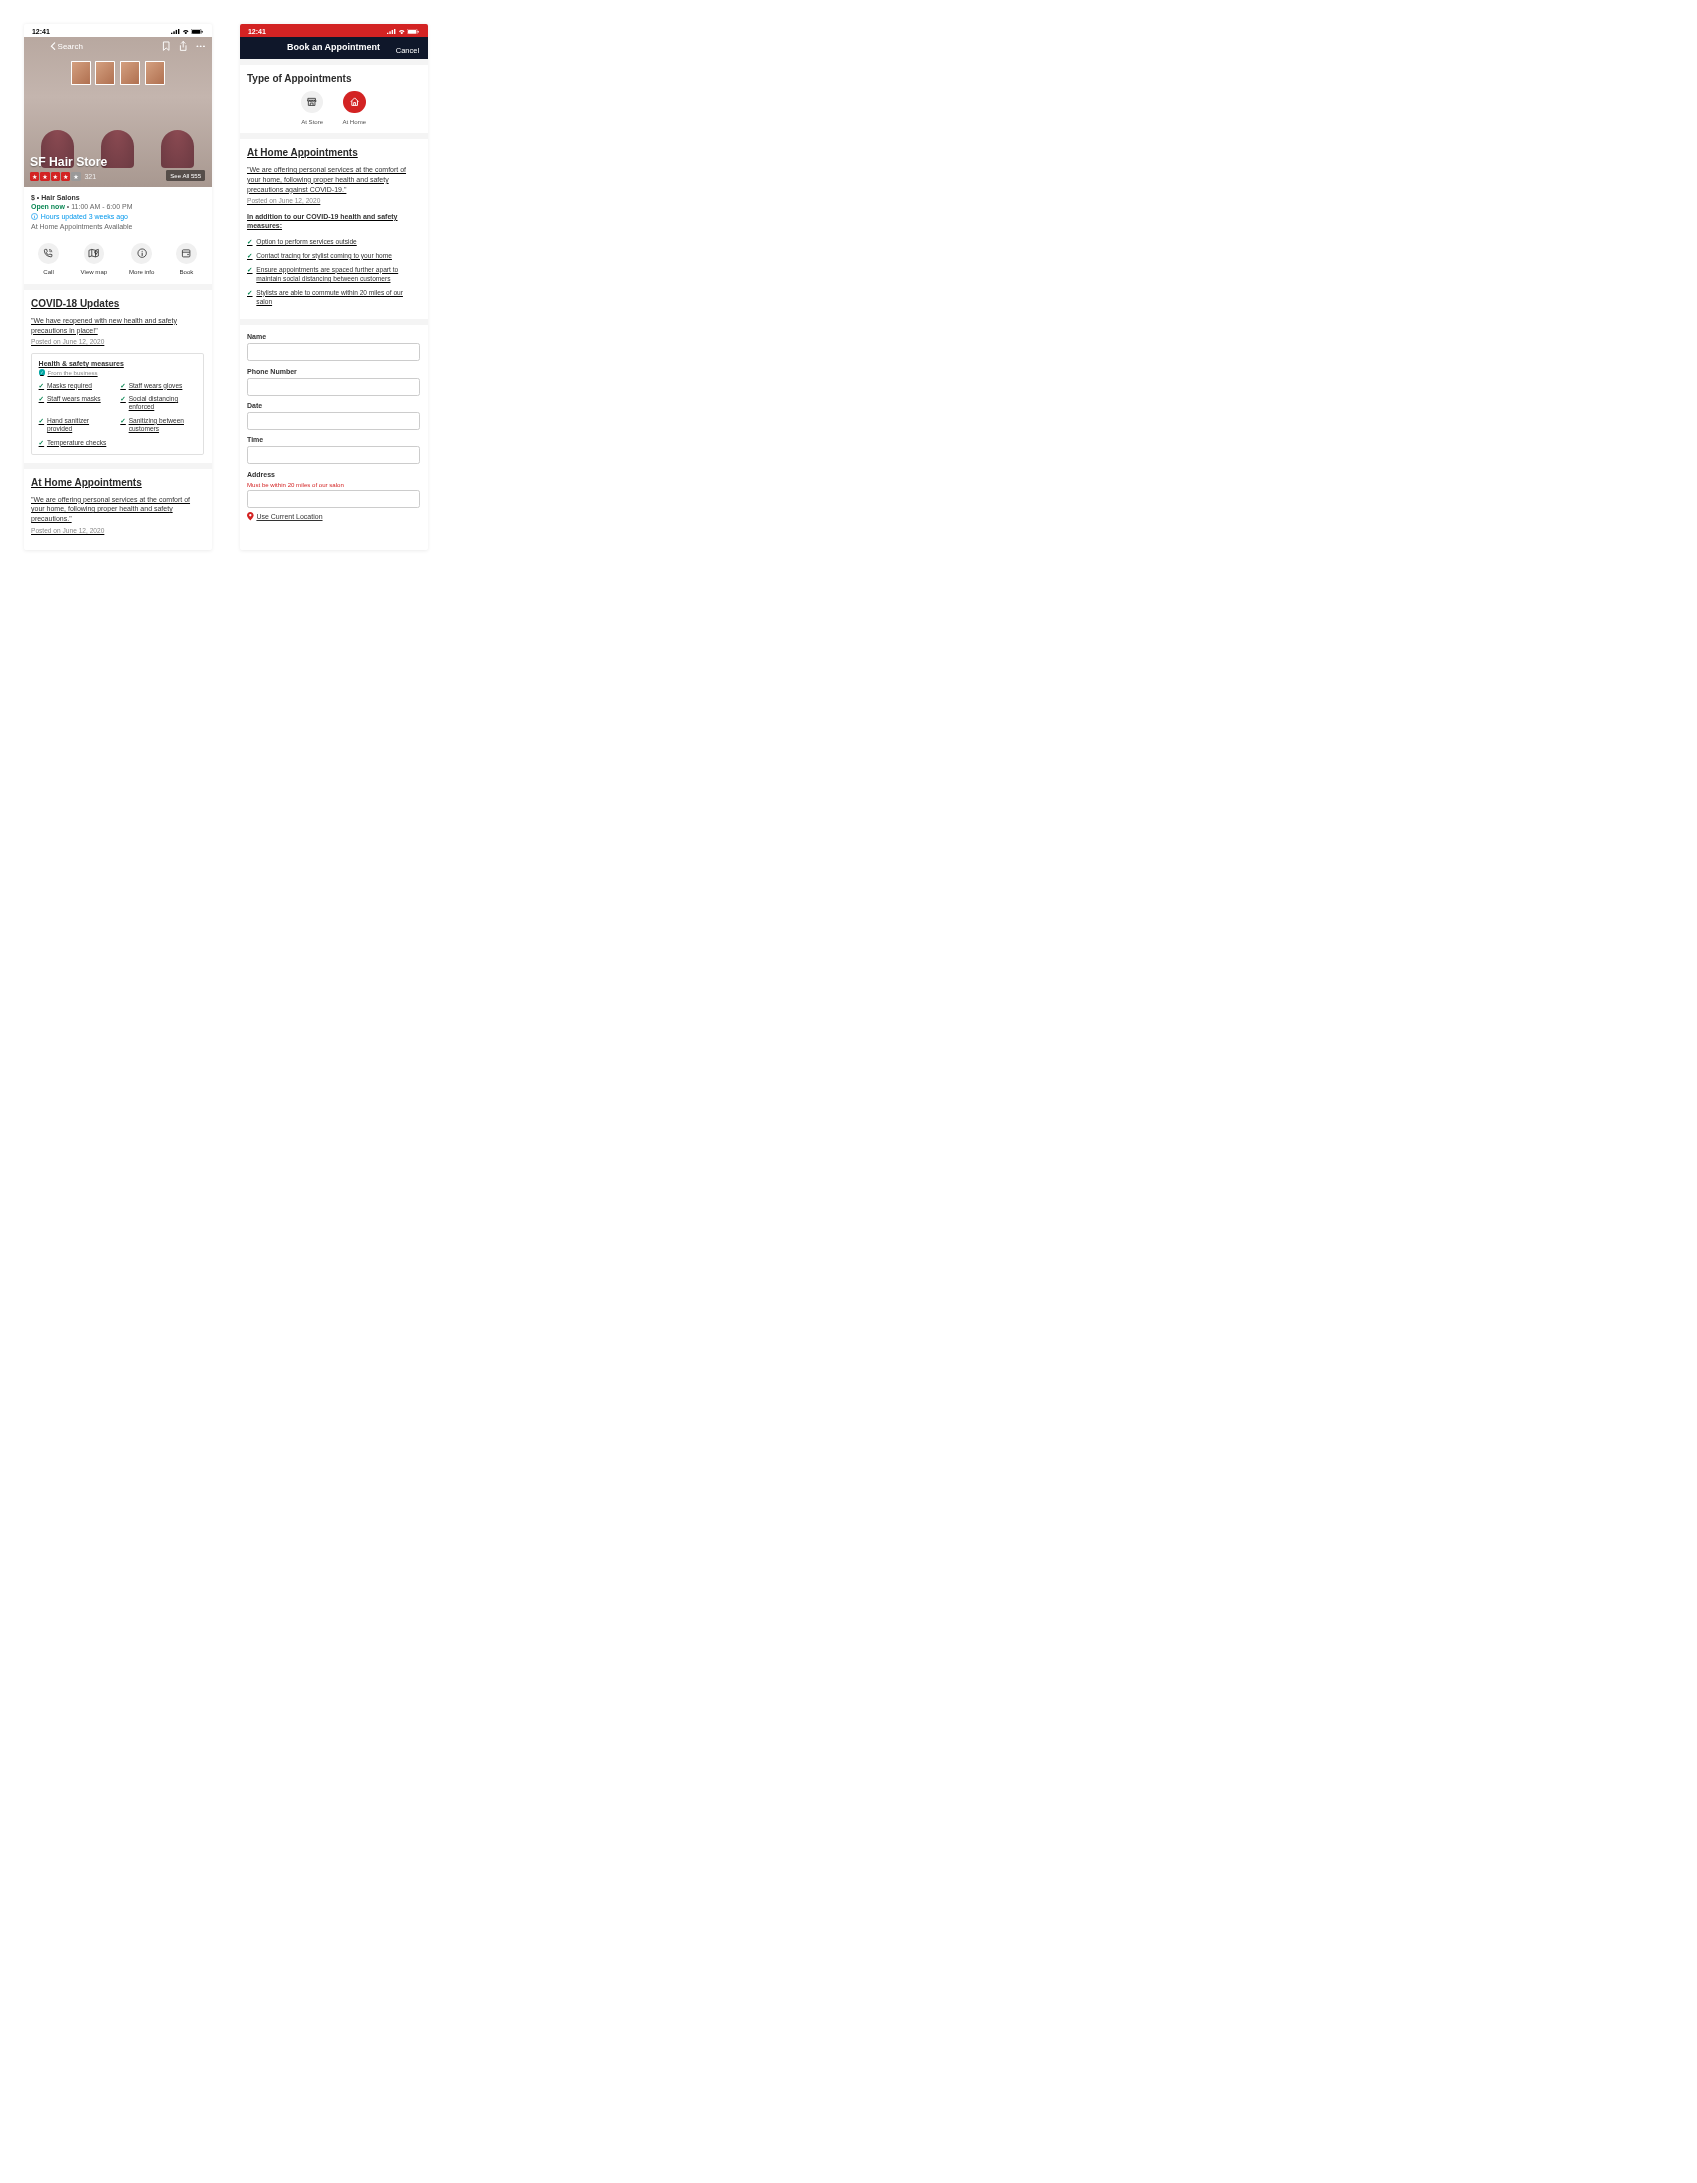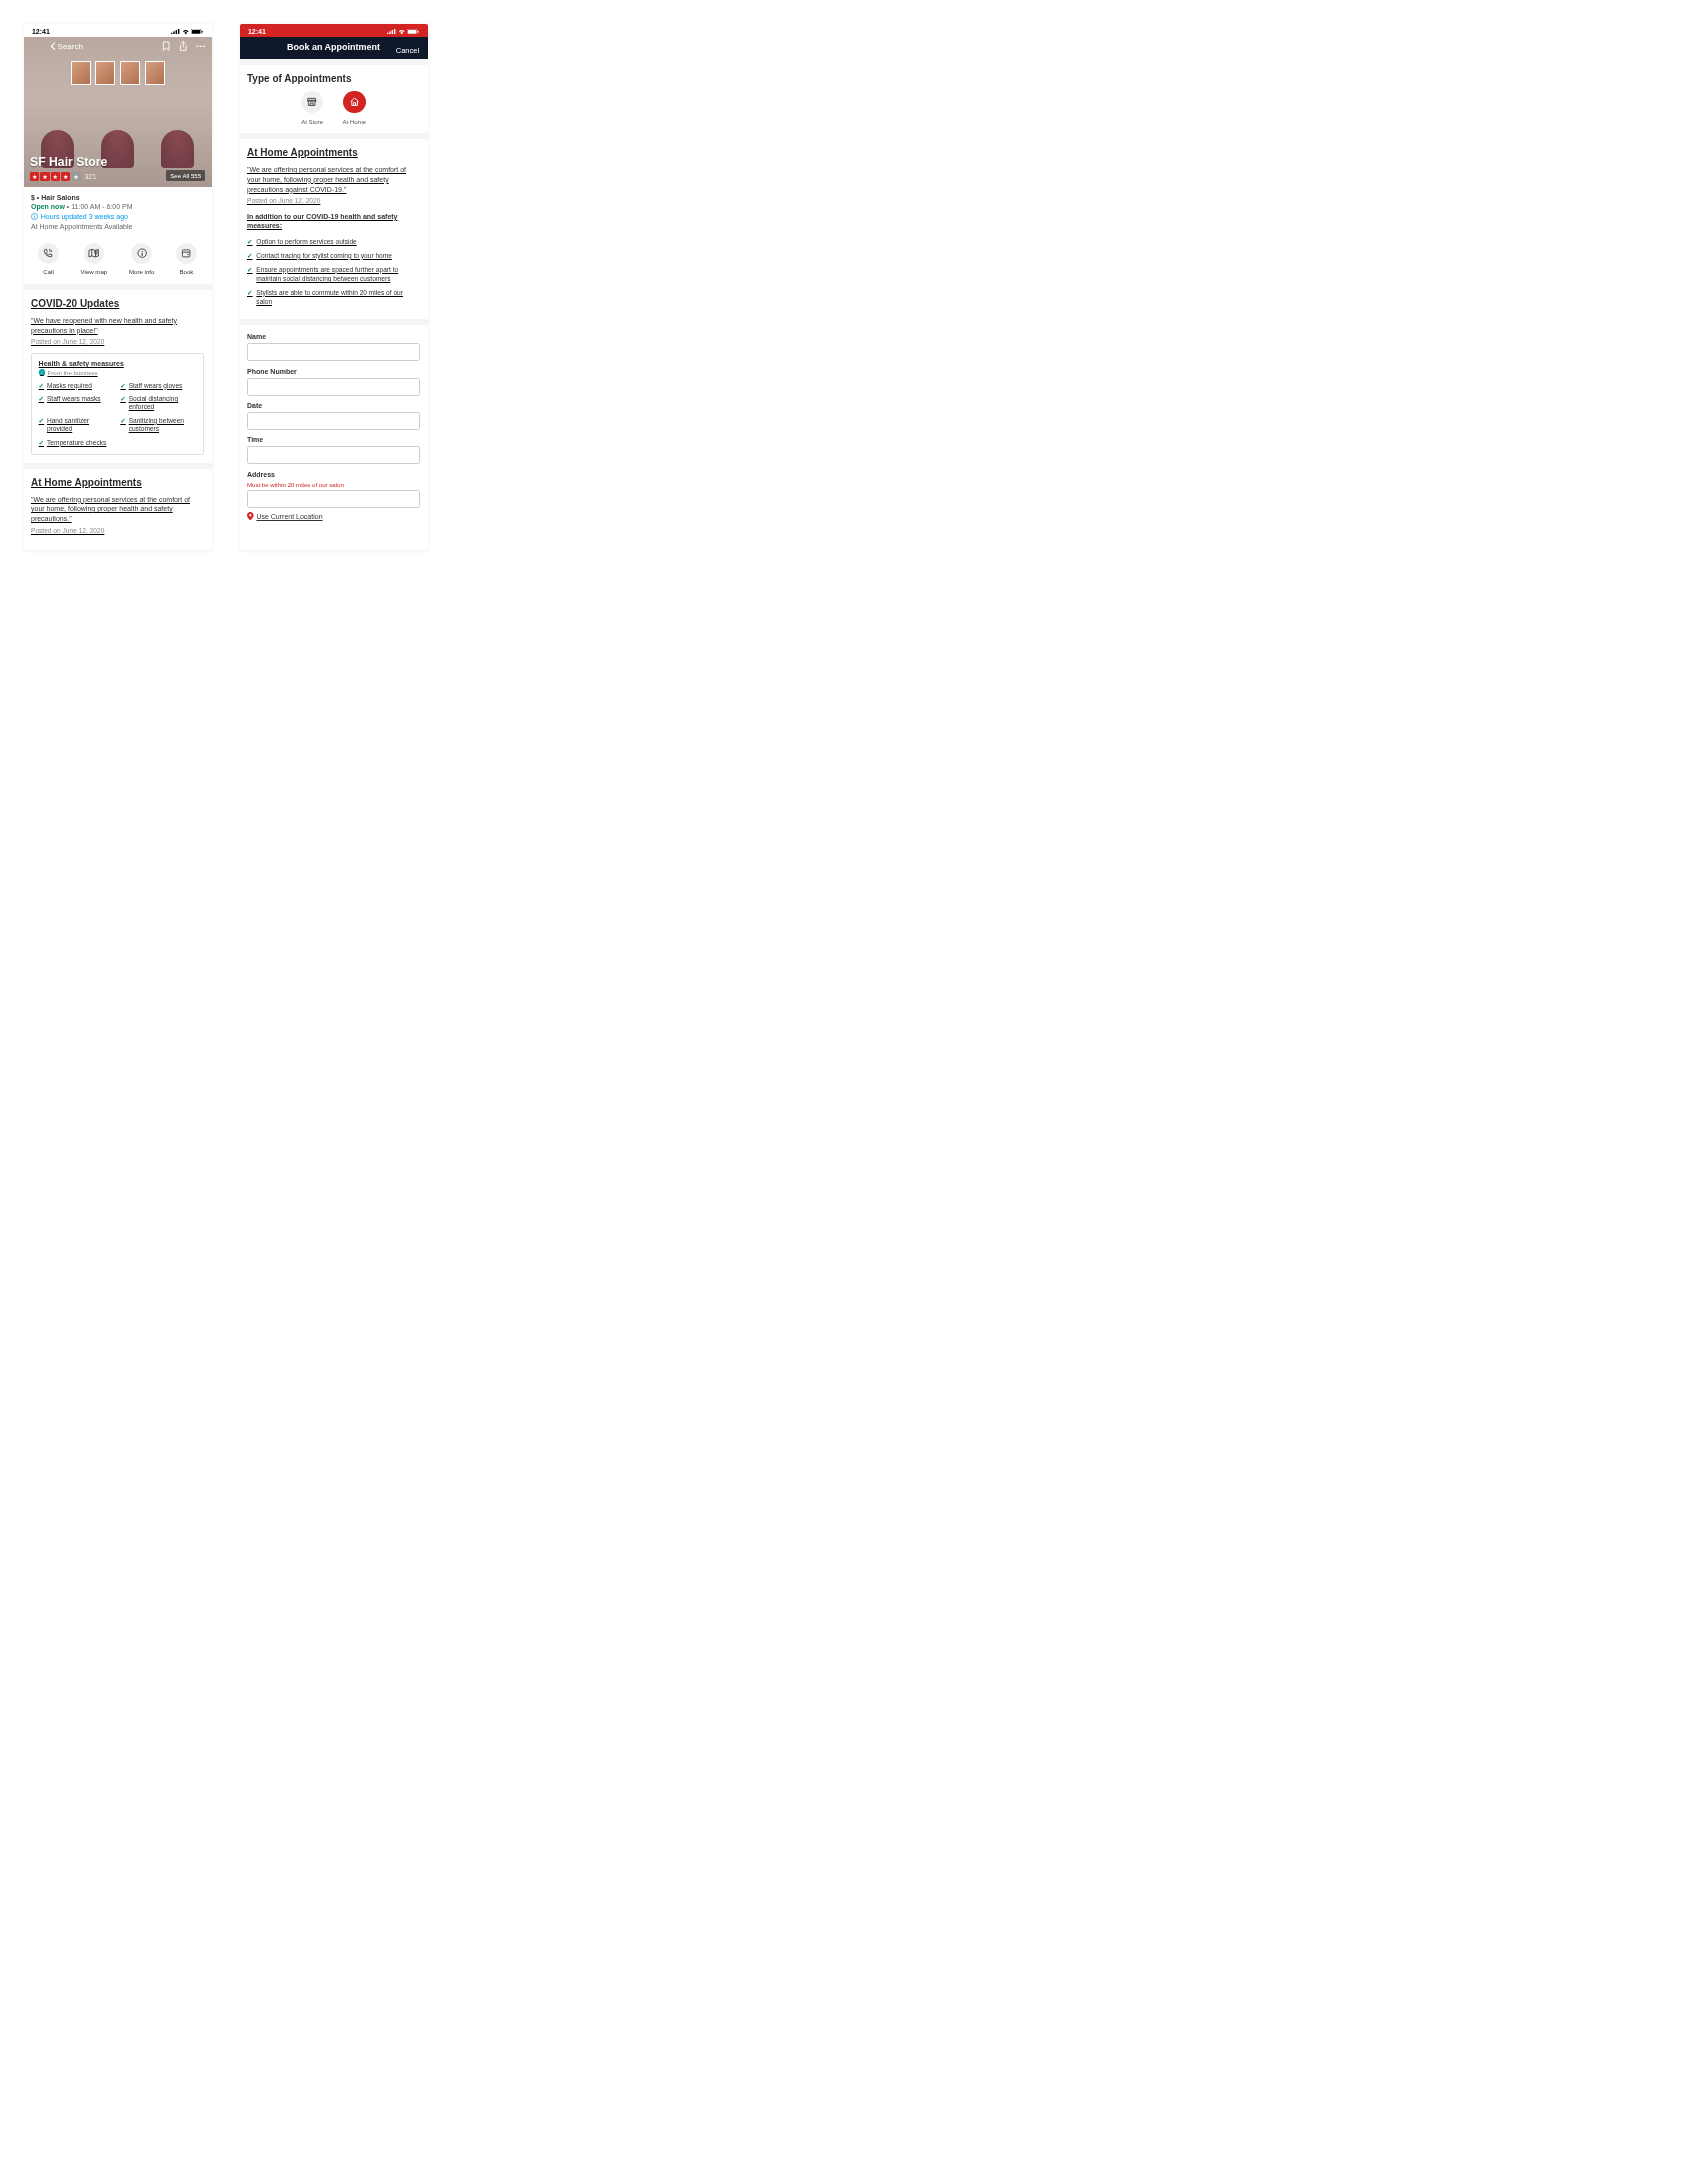--- a/index.html
+++ b/index.html
@@ -223,21 +223,21 @@
             </svg>
           </span>
         </div>
       <span class="action-label">Book</span>
     </div>
   </div>
 
   <div class="divider"></div>
 
   <div class="section">
-    <div class="section-title">COVID-20 Updates</div>
+    <div class="section-title">COVID-18 Updates</div>
     <div class="quote">"We have reopened with new health and safety precautions in place!"</div>
     <div class="posted">Posted on June 12, 2020</div>
     <div class="measures-card">
       <div class="measures-title">Health &amp; safety measures</div>
       <div class="from-biz">
         <span class="verify-badge">✓</span>
         <span>From the business</span>
       </div>
       <div class="measures-grid">
         <div class="measure-item">

